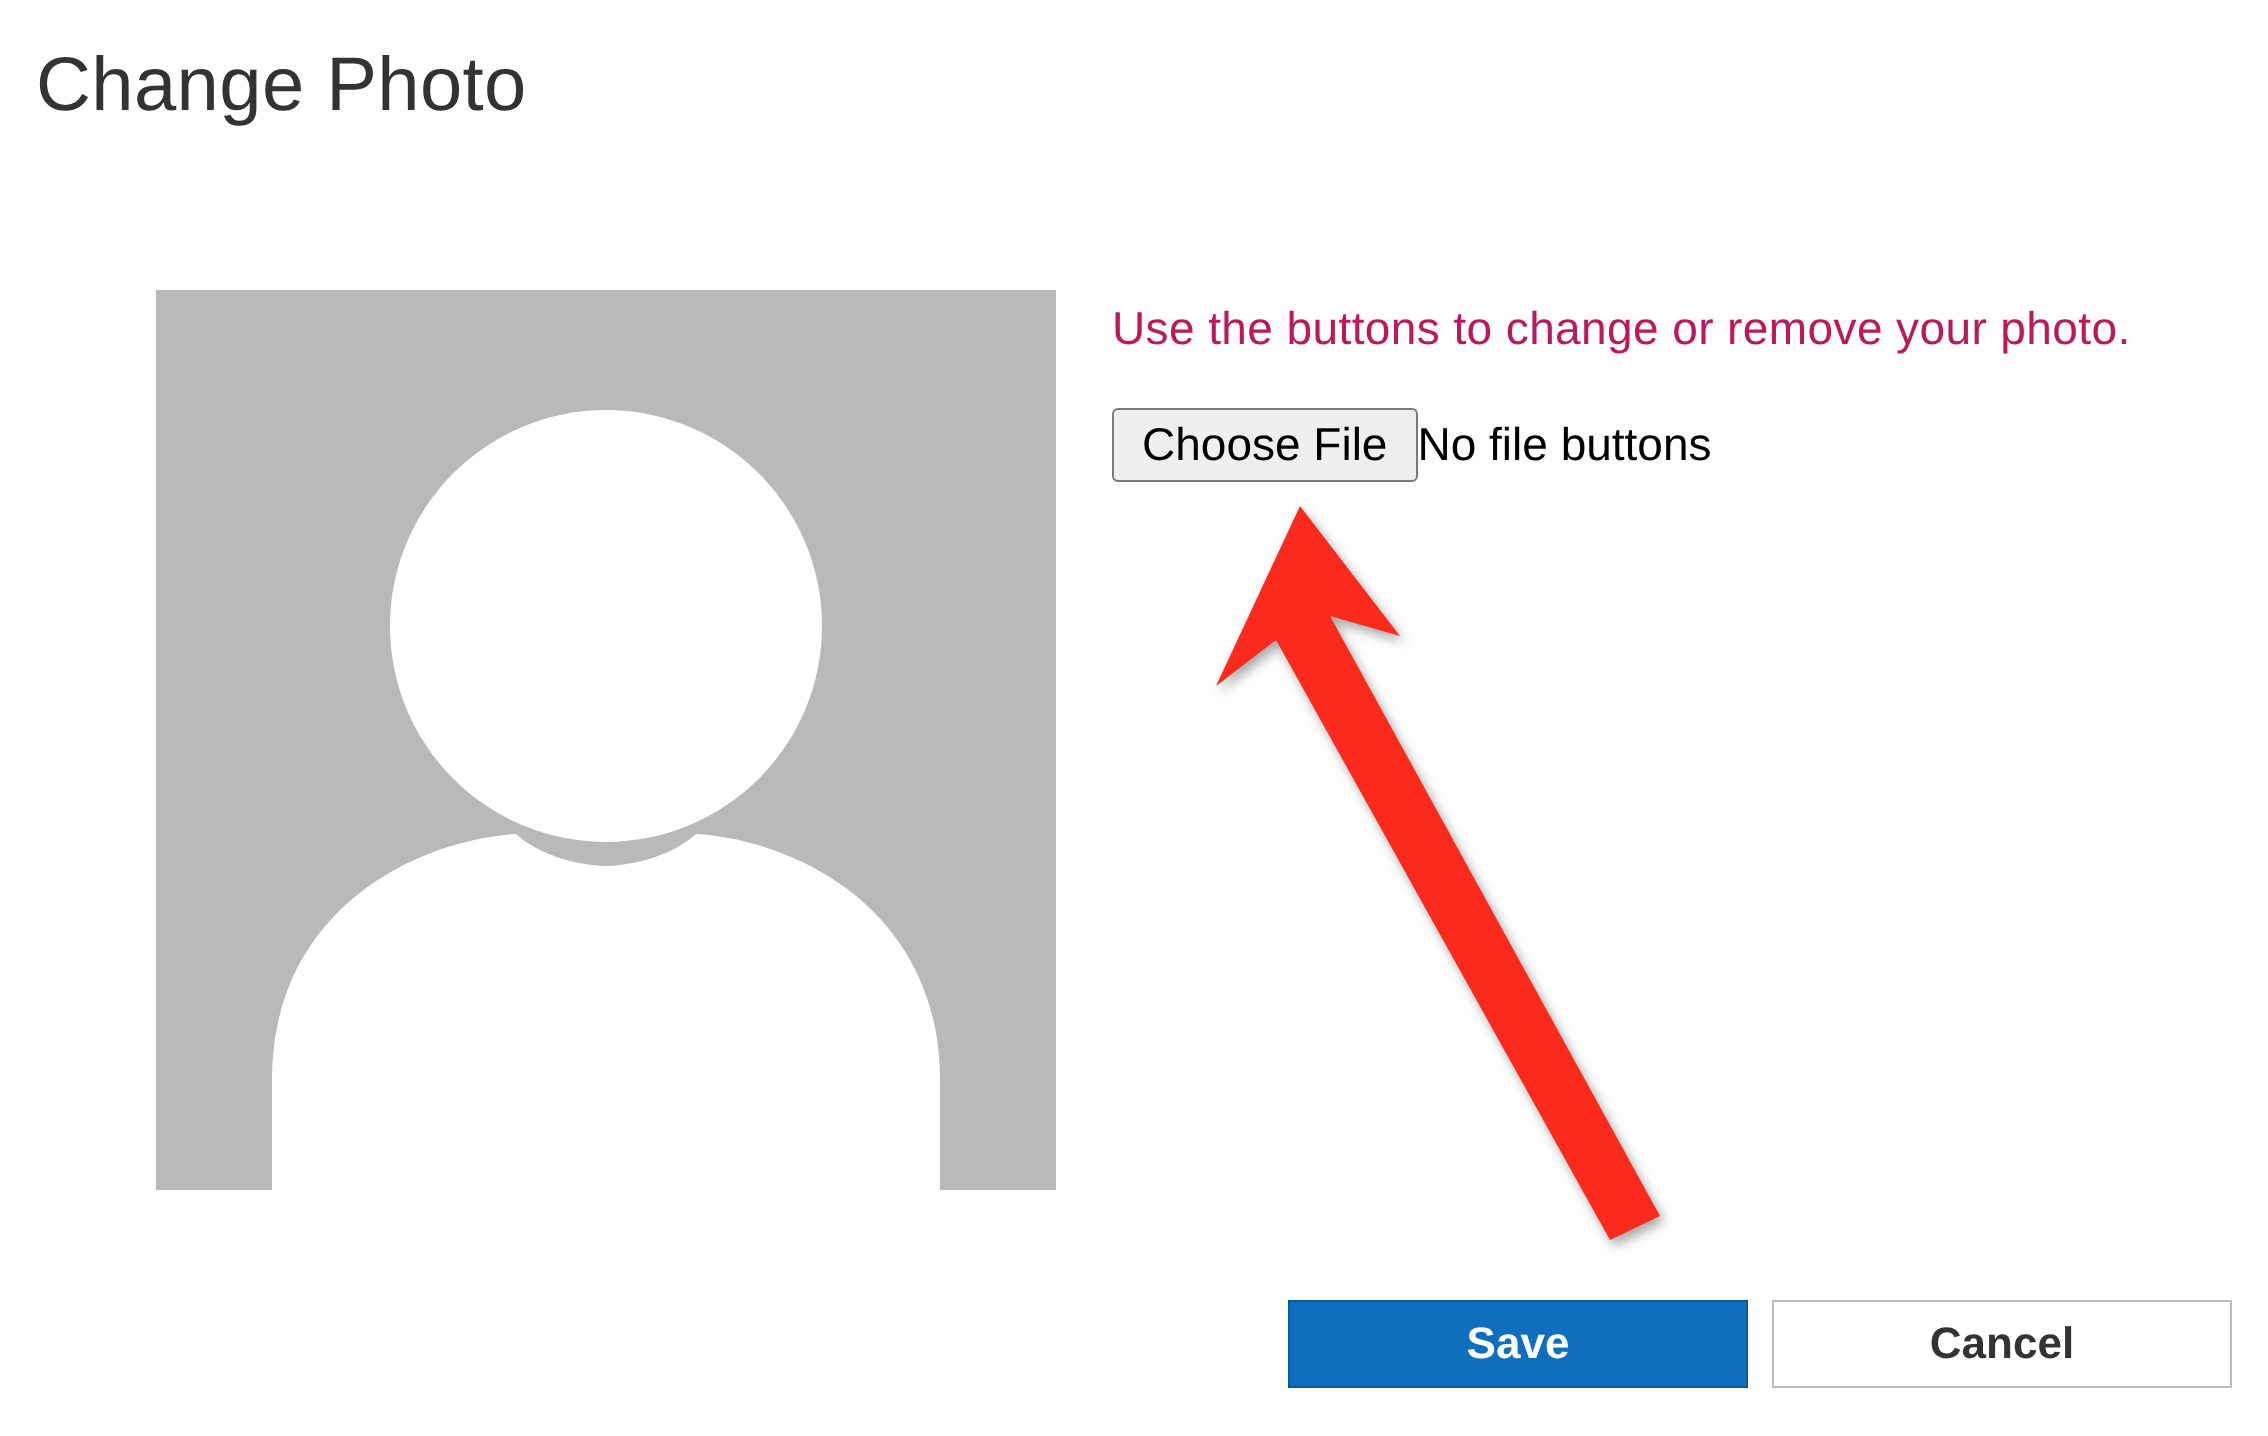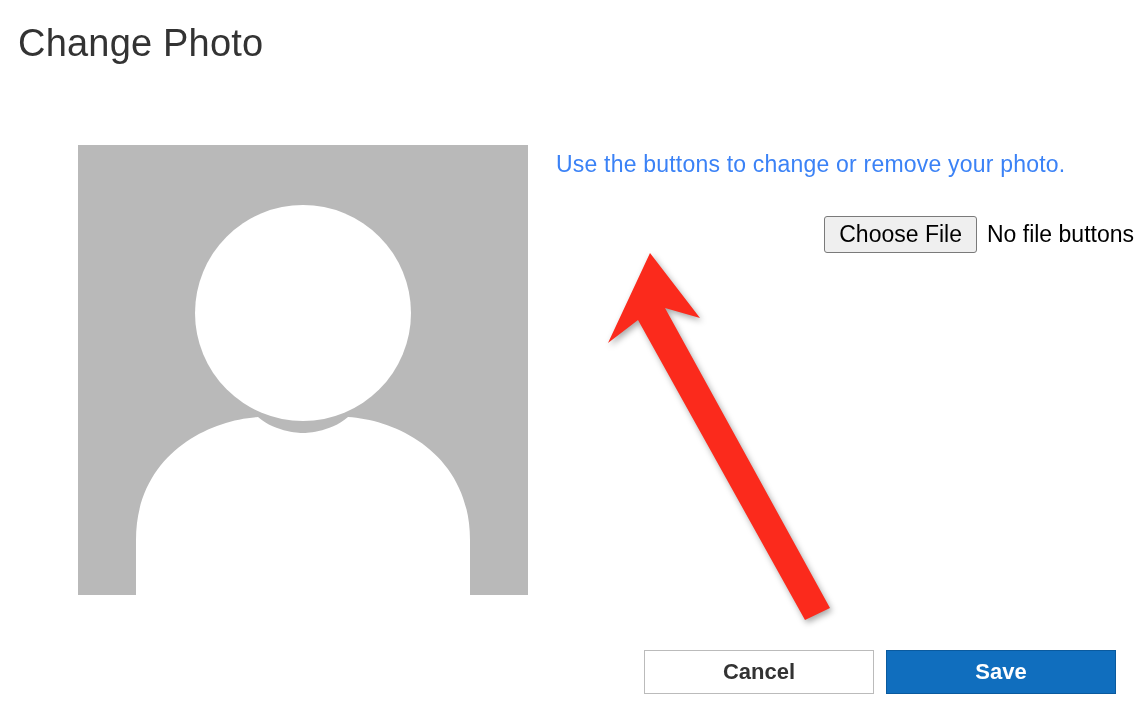--- a/index.html
+++ b/index.html
@@ -39,30 +39,28 @@
       position: absolute;
       top: 0; left: 0;
       width: 100%; height: 100%;
     }
     .right-col {
       flex: 1;
       padding-top: 6px;
     }
     .instruction {
       font-size: 23px;
-      color: #3b82f6;
+      color: #be185d;
       font-weight: 400;
-      margin-bottom: 38px;
+      margin-bottom: 26px;
       letter-spacing: 0.2px;
     }
     .file-row {
       display: flex;
       align-items: center;
-      gap: 10px;
-      justify-content: flex-end;
     }
     .choose-file-btn {
       font-family: Arial, sans-serif;
       font-size: 23px;
       color: #000;
       background: #efefef;
       border: 1px solid #7a7a7a;
       border-radius: 3px;
       padding: 4px 14px;
       cursor: pointer;
@@ -136,15 +134,15 @@
   </div>
 </div>
 
 <svg class="annotation-arrow" width="260" height="400">
   <g fill="#fb2a1c">
     <polygon points="60,15 110,80 75,70 240,370 215,382 48,82 18,105"></polygon>
   </g>
 </svg>
 
 <div class="button-row">
+  <button class="btn btn-primary">Save</button>
   <button class="btn btn-secondary">Cancel</button>
-  <button class="btn btn-primary">Save</button>
 </div>
 
 </body></html>

